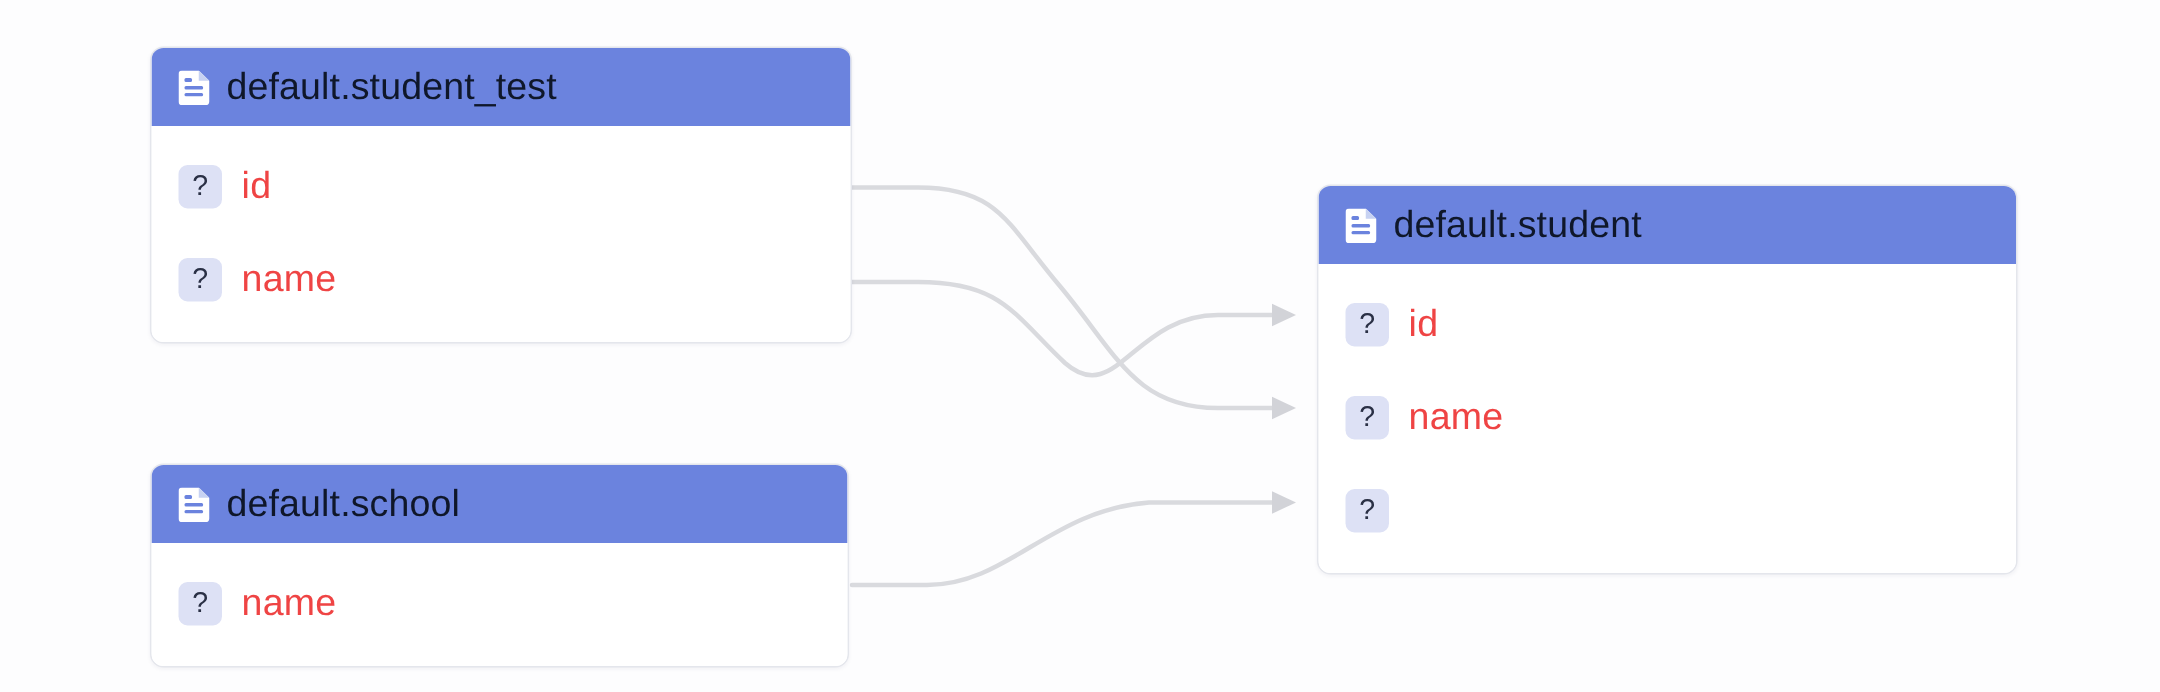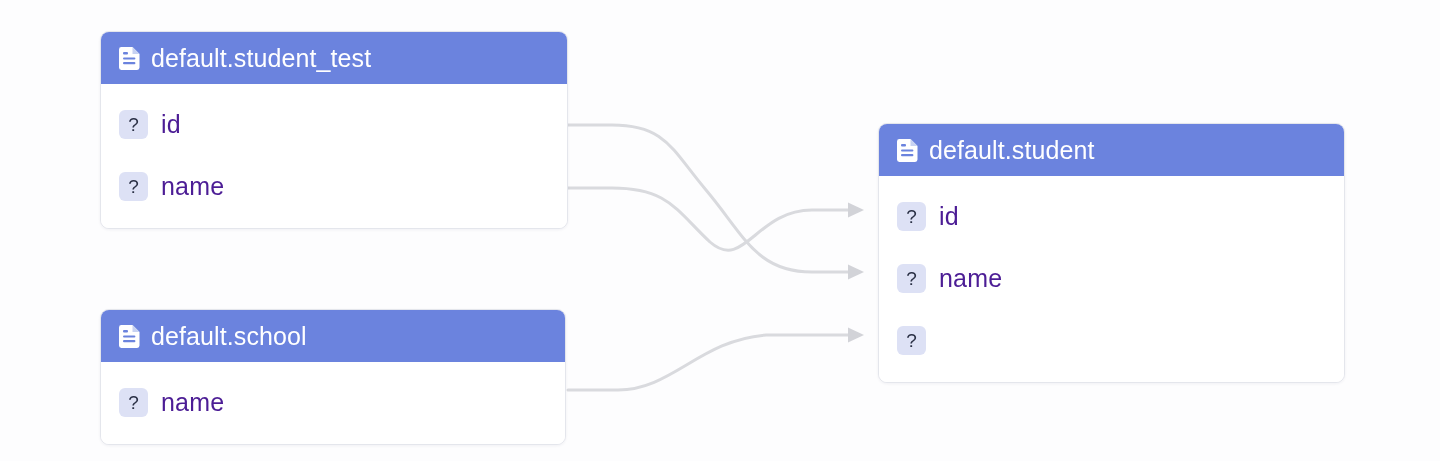--- a/index.html
+++ b/index.html
@@ -55,21 +55,21 @@
   }
 
   .node-header .doc-icon {
     flex: 0 0 auto;
     width: 21px;
     height: 23px;
     display: block;
   }
 
   .node-title {
-    color: #ffffff;
+    color: #0f172a;
     font-size: 25px;
     font-weight: 400;
     letter-spacing: 0.1px;
     white-space: nowrap;
     line-height: 1;
   }
 
   .node-body {
     padding: 9px 0 11px 0;
     background: #ffffff;
@@ -91,21 +91,21 @@
     border-radius: 6px;
     background: #dde1f5;
     color: #2a3045;
     font-size: 19px;
     line-height: 29px;
     text-align: center;
     font-family: "Liberation Sans", sans-serif;
   }
 
   .field-name {
-    color: #4c1d95;
+    color: #ef4444;
     font-size: 25px;
     font-weight: 400;
     letter-spacing: 0.2px;
     white-space: nowrap;
     line-height: 1;
   }
 
   
   #node-student-test { left: 100px; top: 31px;  width: 468px; }
   #node-school       { left: 100px; top: 296px; width: 466px; margin-top: 13px; }

